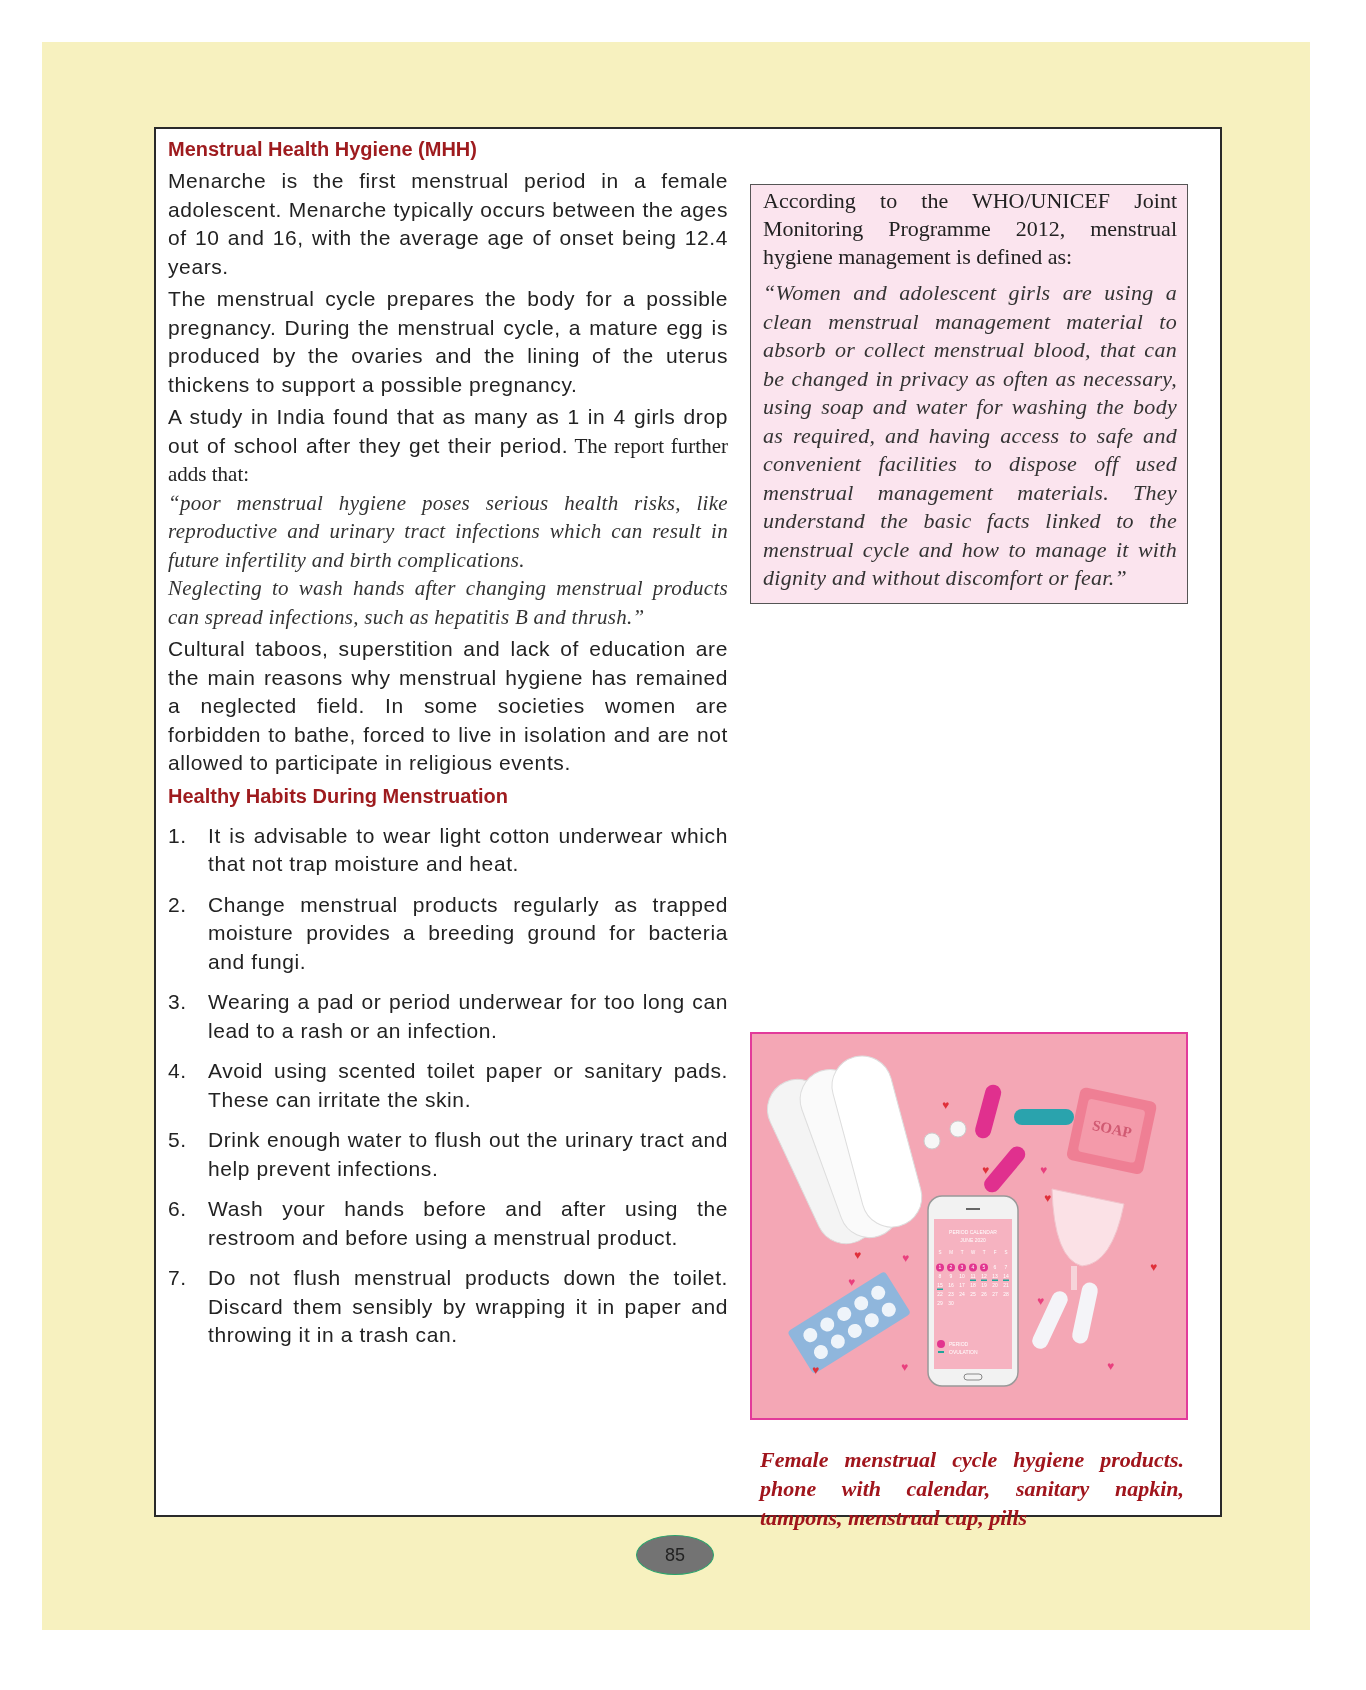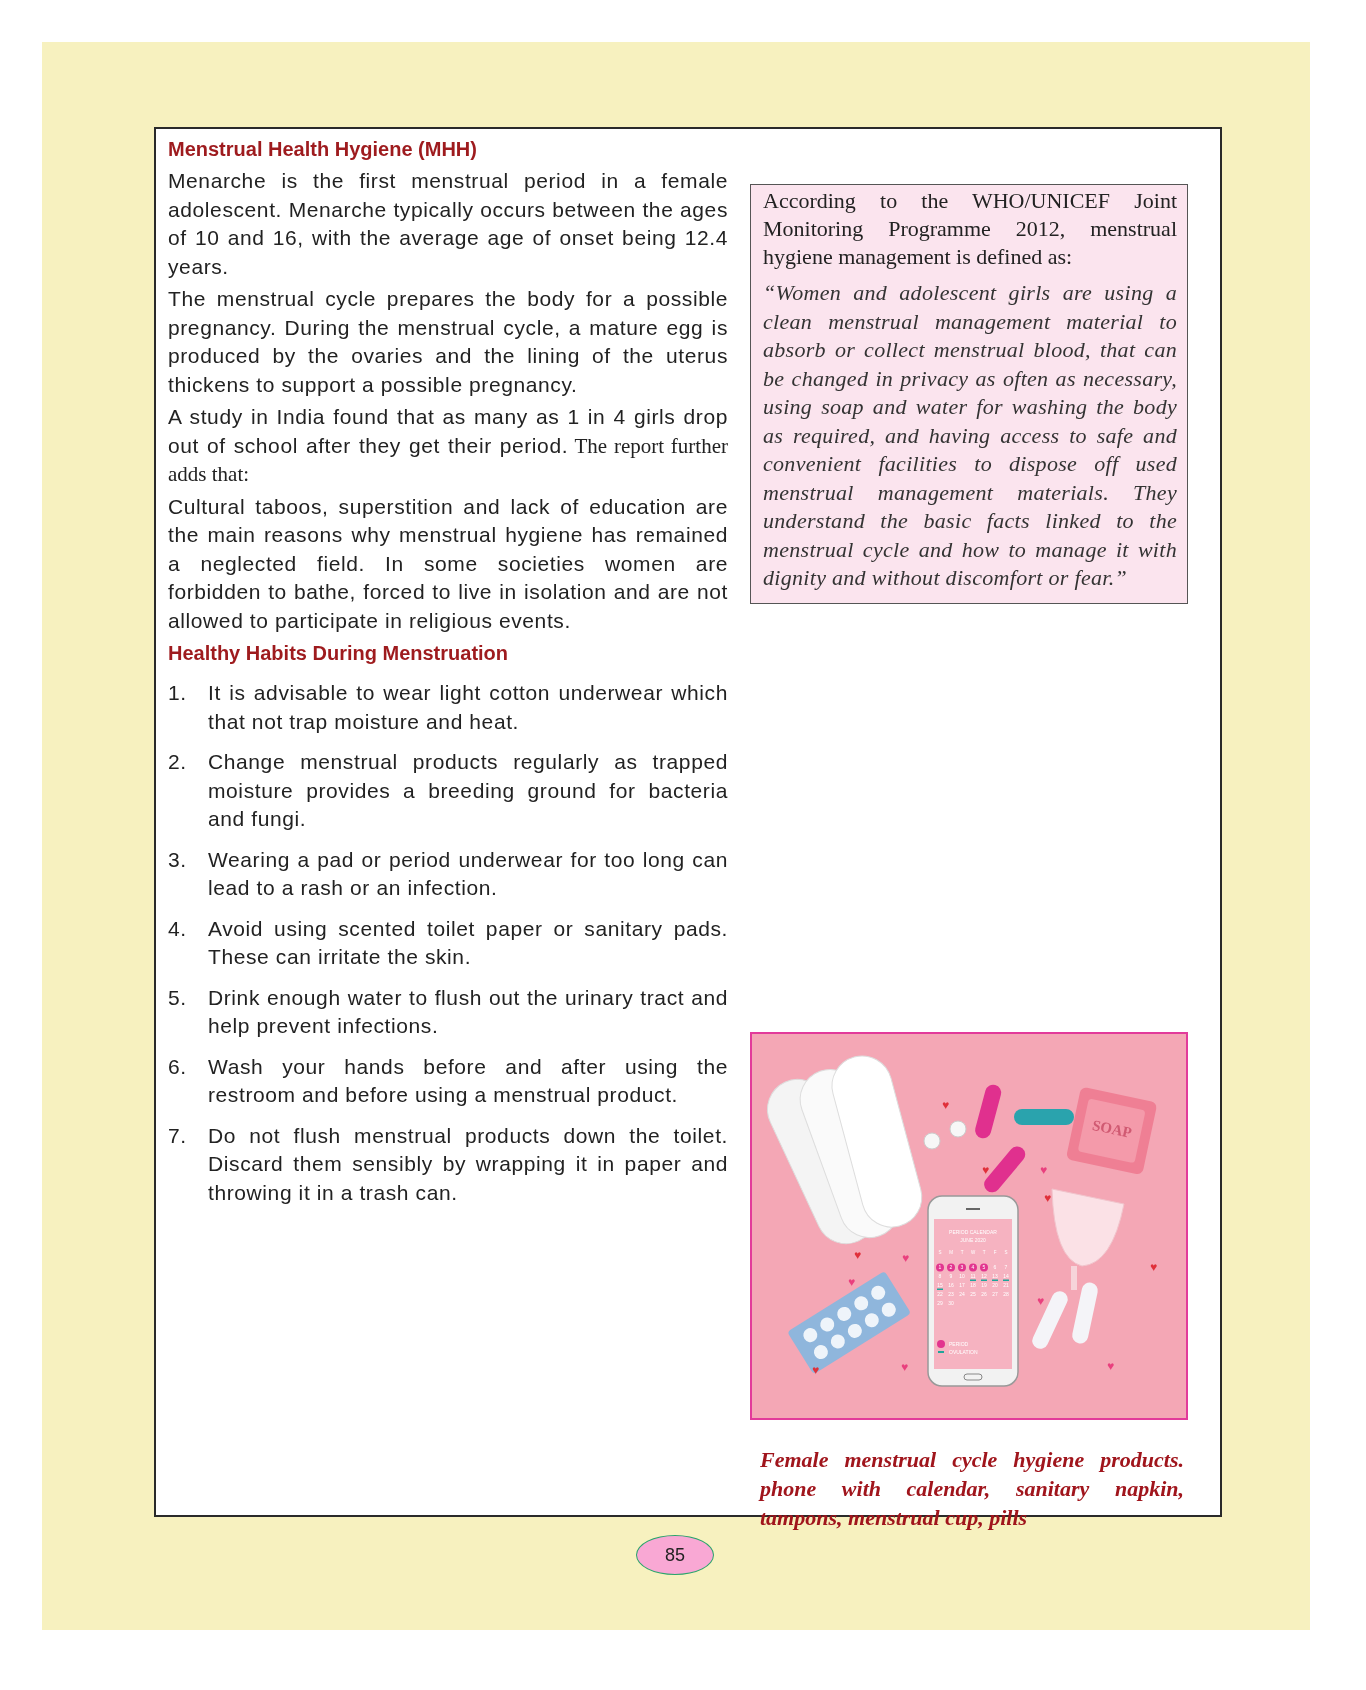--- a/index.html
+++ b/index.html
@@ -15,33 +15,35 @@
   .report-tail { font-family:"Liberation Serif", serif; font-size:21px; letter-spacing:0; }
   ol { list-style:none; margin:0; padding:0; }
   ol li { display:flex; margin-top:12px; }
   ol li .num { width:40px; flex:none; }
   ol li .txt { flex:1; text-align:justify; }
   .who-box { position:absolute; left:594px; top:55px; width:438px; background:#fbe4ee; border:1.5px solid #555; box-sizing:border-box; padding:2px 10px 10px 12px; }
   .who-box .intro { font-family:"Liberation Serif", serif; font-size:22px; line-height:28px; color:#222; text-align:justify; margin:0; }
   .who-box .quote { font-size:22px; line-height:28.5px; margin-top:8px; color:#333; }
   .figure { position:absolute; left:594px; top:903px; width:438px; height:388px; border:2px solid #e23b9a; box-sizing:border-box; background:#f4a7b5; overflow:hidden; }
   .caption { position:absolute; left:604px; top:1316px; width:424px; font-family:"Liberation Serif", serif; font-weight:bold; font-style:italic; color:#a0151c; font-size:22px; line-height:29px; text-align:justify; text-align-last:left; }
-  .page-num { position:absolute; left:636px; top:1535px; width:76px; height:38px; border:1.5px solid #2aa46c; border-radius:50%; background:#f9a8d4; display:flex; align-items:center; justify-content:center; font-family:"Liberation Sans", sans-serif; font-size:18px; color:#222; }
+  .page-num { position:absolute; left:636px; top:1535px; width:76px; height:38px; border:1.5px solid #2aa46c; border-radius:50%; background:#737373; display:flex; align-items:center; justify-content:center; font-family:"Liberation Sans", sans-serif; font-size:18px; color:#222; }
 </style>
 </head>
 <body>
 
 <div class="page-bg"></div>
 
 <div class="frame">
   <div class="left">
     <h2>Menstrual Health Hygiene (MHH)</h2>
     <p class="sans gap">Menarche is the first menstrual period in a female adolescent. Menarche typically occurs between the ages of 10 and 16, with the average age of onset being 12.4 years.</p>
     <p class="sans gap">The menstrual cycle prepares the body for a possible pregnancy. During the menstrual cycle, a mature egg is produced by the ovaries and the lining of the uterus thickens to support a possible pregnancy.</p>
     <p class="sans gap"><span>A study in India found that as many as 1 in 4 girls drop out of school after they get their period.</span><span class="report-tail"> The report further adds that:</span></p>
+    <p class="quote gap">“poor menstrual hygiene poses serious health risks, like reproductive and urinary tract infections which can result in future infertility and birth complications.</p>
+    <p class="quote gap">Neglecting to wash hands after changing menstrual products can spread infections, such as hepatitis B and thrush.”</p>
     <p class="sans gap">Cultural taboos, superstition and lack of education are the main reasons why menstrual hygiene has remained a neglected field. In some societies women are forbidden to bathe, forced to live in isolation and are not allowed to participate in religious events.</p>
     <h2 class="gap">Healthy Habits During Menstruation</h2>
     <ol class="sans" id="habits">
         <li>
           <span class="num">1.</span>
           <span class="txt">It is advisable to wear light cotton underwear which that not trap moisture and heat.</span>
         </li>
         <li>
           <span class="num">2.</span>
           <span class="txt">Change menstrual products regularly as trapped moisture provides a breeding ground for bacteria and fungi.</span>

